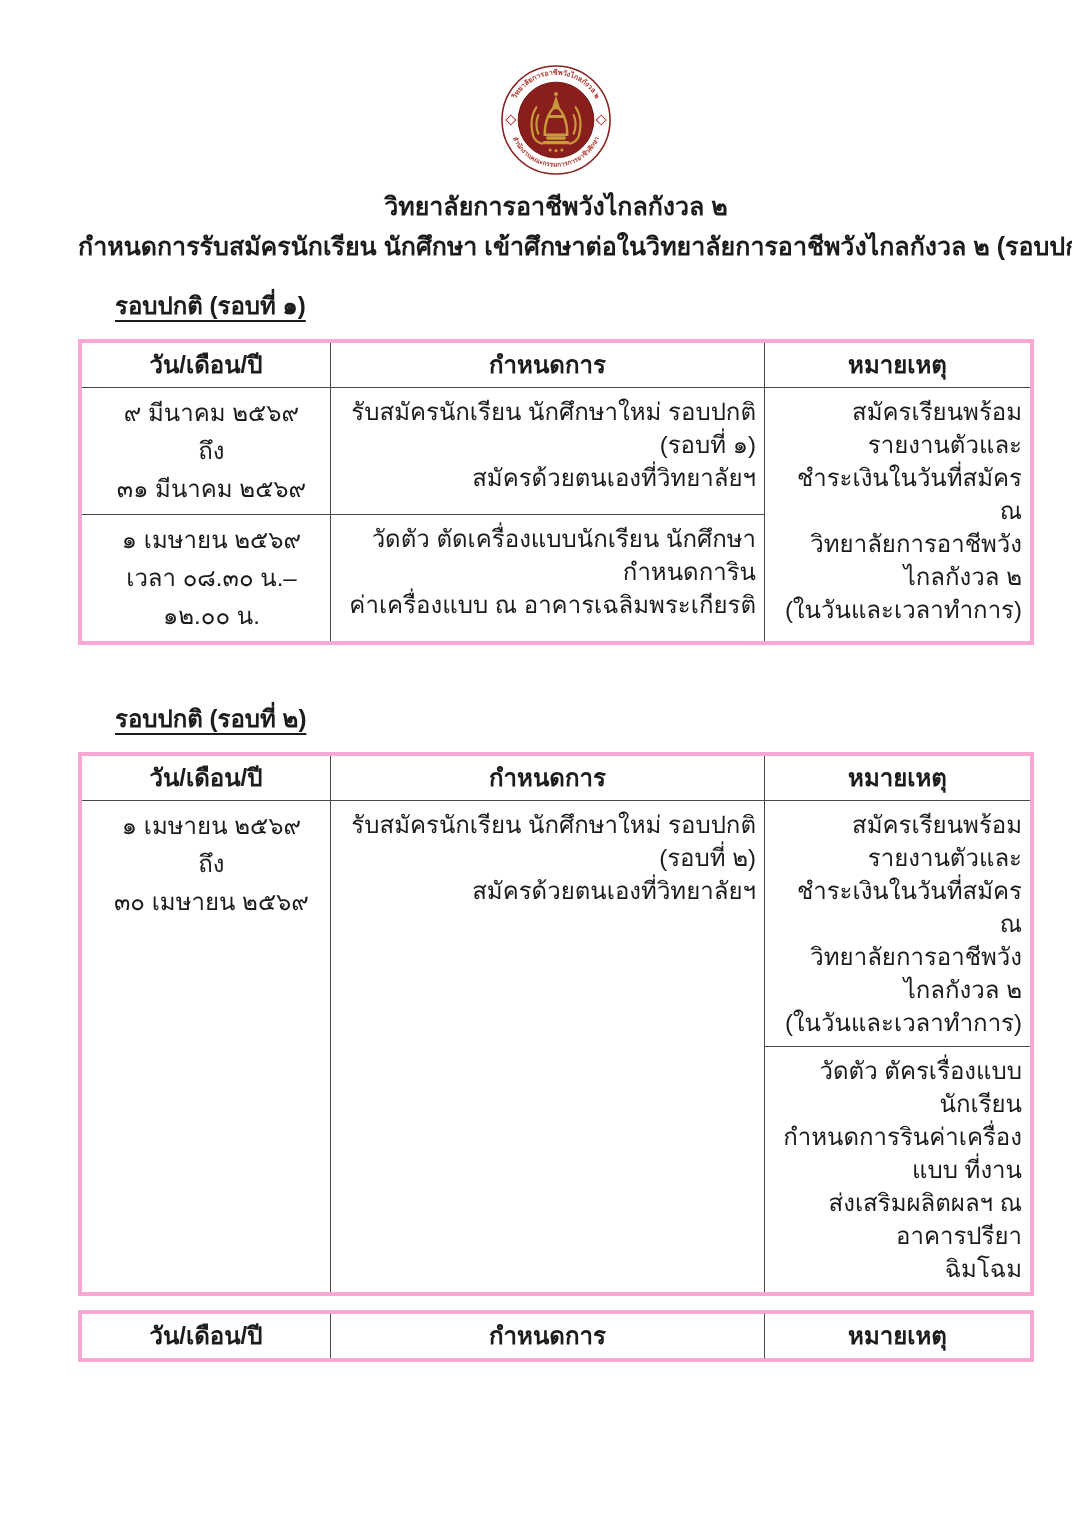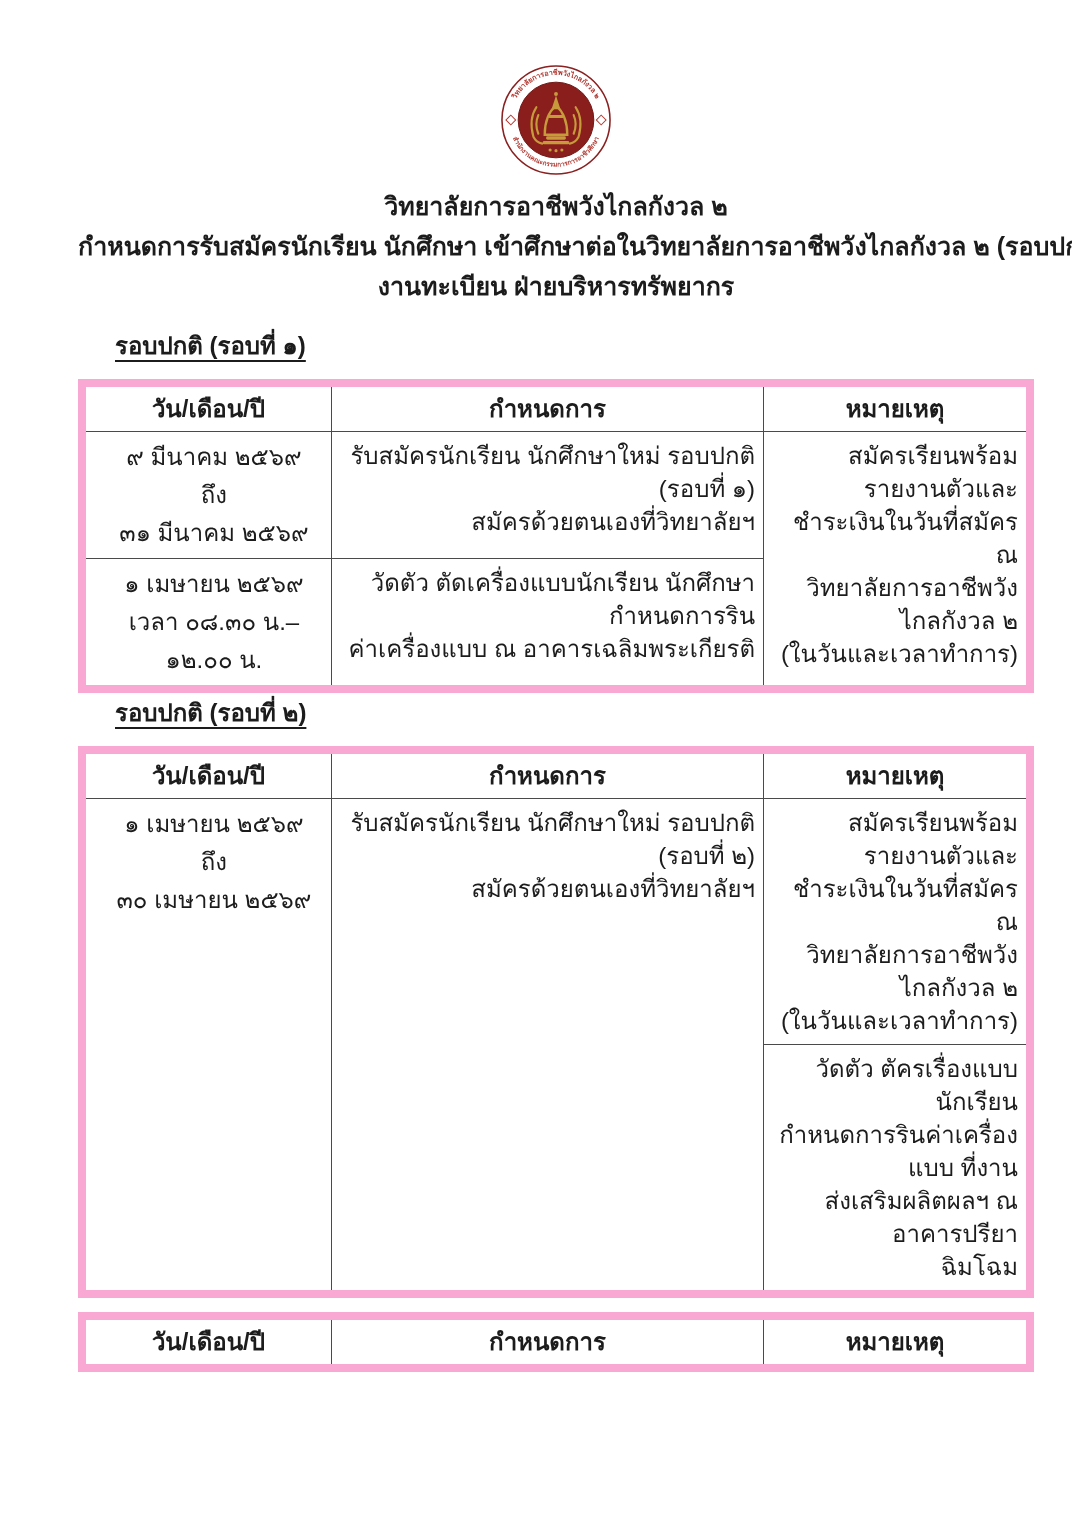--- a/index.html
+++ b/index.html
@@ -14,26 +14,26 @@
   .title-line {
     font-size: 25px; font-weight: bold; line-height: 40px; white-space: nowrap;
   }
   
   .round-heading {
     font-size: 24px; font-weight: bold; margin: 0 0 0 37px;
     text-decoration: underline; text-underline-offset: 6px; text-decoration-thickness: 2px;
     display: inline-block;
   }
   .sec-1 .round-heading { margin-top: 20px; }
-  .sec-2 .round-heading { }
+  .sec-2 .round-heading { margin-top: 54px; }
   .sec-3 .round-heading { margin-top: 62px; }
   
   table.schedule {
     border-collapse: collapse; width: 956px; margin-top: 14px;
-    border: 8px solid #f9a8d4; table-layout: fixed;
+    border: 4px solid #f9a8d4; table-layout: fixed;
   }
   table.schedule col.c-date { width: 26.3%; }
   table.schedule col.c-plan { width: 45.6%; }
   table.schedule col.c-note { width: 28.1%; }
   table.schedule th, table.schedule td {
     border: 1px solid #4a4a4a; vertical-align: top; font-size: 24px; padding-left: 15px;
   }
   table.schedule th {
     height: 40px; text-align: center; vertical-align: middle;
     font-weight: bold; padding: 2px 4px; line-height: 1.2;
@@ -92,21 +92,20 @@
         <circle cx="54" cy="87.5" r="1.6"></circle>
           <circle cx="60" cy="88.2" r="1.6"></circle>
           <circle cx="66" cy="87.5" r="1.6"></circle>
       </g>
     </svg>
   </div>
 
   <div class="title-block">
     <div class="title-line">วิทยาลัยการอาชีพวังไกลกังวล ๒</div>
     <div class="title-line">กำหนดการรับสมัครนักเรียน นักศึกษา เข้าศึกษาต่อในวิทยาลัยการอาชีพวังไกลกังวล ๒ (รอบปกติ)</div>
-    <div class="title-line">งานทะเบียน ฝ่ายบริหารทรัพยากร</div>
   </div>
 
   <section class="sec-1">
     <div>
       <h2 class="round-heading">รอบปกติ (รอบที่ ๑)</h2>
     </div>
     <table class="schedule" id="table-0">
       <colgroup>
           <col class="c-date">
           <col class="c-plan">
@@ -136,21 +135,21 @@
               <div class="ln">วิทยาลัยการอาชีพวังไกลกังวล ๒</div>
               <div class="ln"> (ในวันและเวลาทำการ)</div>
             </td>
           </tr>
           <tr>
             <td class="cell-date">
               <div class="ln">๑ เมษายน ๒๕๖๙</div>
               <div class="ln">เวลา ๐๘.๓๐ น.– ๑๒.๐๐ น.</div>
             </td>
             <td class="cell-text">
-              <div class="ln">วัดตัว ตัดเครื่องแบบนักเรียน นักศึกษา กำหนดการริน</div>
+              <div class="ln">วัดตัว ตัดเครื่องแบบนักเรียน นักศึกษา กำหนดการิน</div>
               <div class="ln">ค่าเครื่องแบบ ณ อาคารเฉลิมพระเกียรติ</div>
             </td>
           </tr>
         </tbody>
       </table>
   </section>
 
   <section class="sec-2">
     <div>
       <h2 class="round-heading">รอบปกติ (รอบที่ ๒)</h2>

